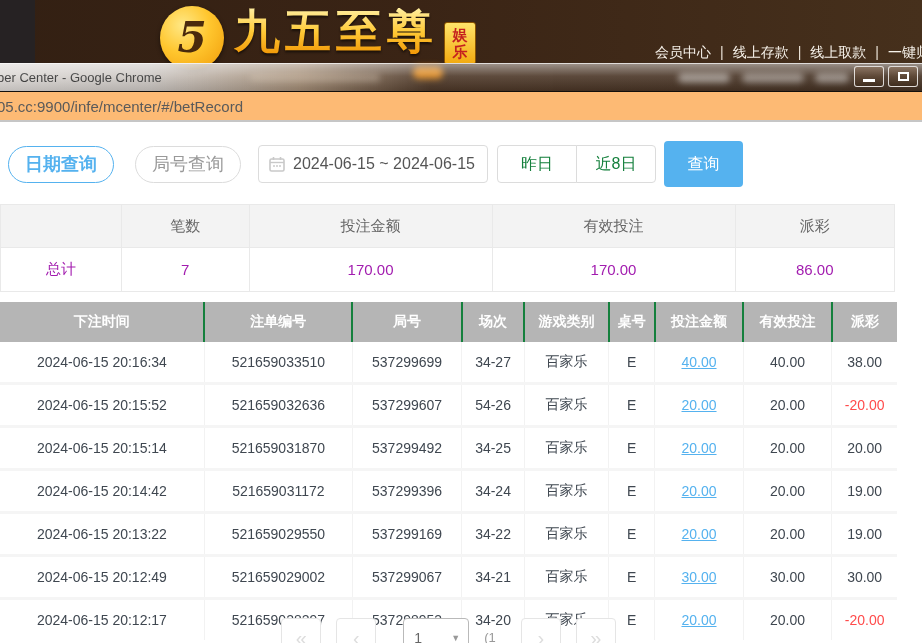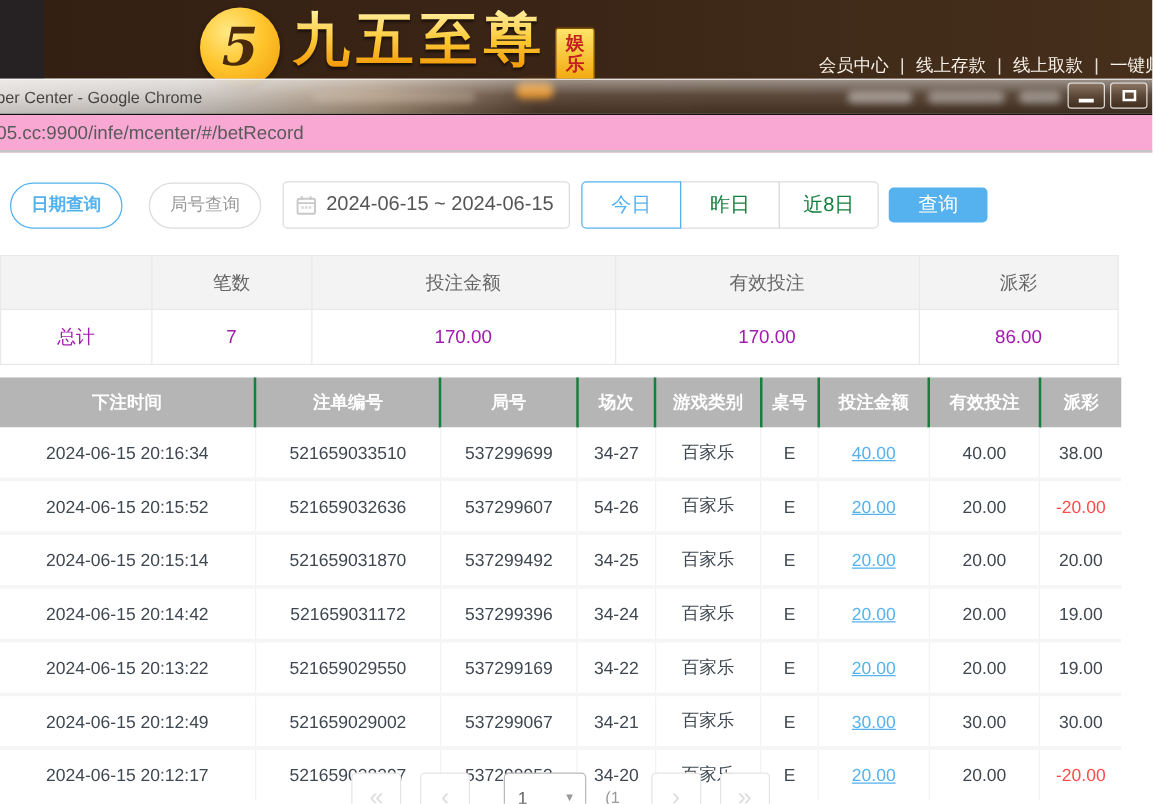--- a/index.html
+++ b/index.html
@@ -78,51 +78,51 @@
   .win-btn{
     width:30px;height:21px;border:1px solid rgba(255,255,255,.8);border-radius:3px;
     background:linear-gradient(180deg,rgba(140,110,85,.55),rgba(60,40,24,.55));
     display:flex;align-items:center;justify-content:center;box-sizing:border-box;cursor:pointer;
   }
   .glyph-min{width:12px;height:3px;background:#fff;margin-top:8px;}
   .glyph-max{width:11px;height:9px;border:2px solid #fff;box-sizing:border-box;background:transparent;}
   
   .urlbar{
     position:absolute;left:0;top:92px;width:922px;height:30px;z-index:2;
-    background:#f9a8d4;border-bottom:2px solid #c6c6c6;box-sizing:border-box;
+    background:#fdba74;border-bottom:2px solid #c6c6c6;box-sizing:border-box;
     display:flex;align-items:center;
   }
   .url-text{font-size:15px;color:#5a5a5a;margin-left:-3px;white-space:nowrap;}
   
   .content{position:absolute;left:0;top:122px;width:922px;height:521px;background:#fff;}
   .filter-row{display:flex;align-items:center;padding:21px 0 0 8px;height:42px;}
   .pill{
     height:37px;border-radius:19px;border:1px solid #dcdcdc;background:#fff;
-    font-size:14px;color:#999;padding:0 16px;display:flex;align-items:center;cursor:pointer;
+    font-size:18px;color:#999;padding:0 16px;display:flex;align-items:center;cursor:pointer;
     box-sizing:border-box;
   }
   .pill.active{border-color:#55b2ef;color:#55b2ef;font-weight:bold;}
   .pill + .pill{margin-left:21px;}
   .date-box{
     margin-left:17px;width:230px;height:38px;border:1px solid #dcdcdc;border-radius:4px;
     display:flex;align-items:center;box-sizing:border-box;background:#fff;cursor:pointer;
   }
   .cal-icon{margin:0 8px 0 10px;display:block;}
   .date-text{font-size:16px;color:#555;}
   .quick-group{display:flex;margin-left:9px;}
   .quick-btn{
     width:80px;height:38px;border:1px solid #dcdcdc;background:#fff;
     font-size:16px;color:#15803d;display:flex;align-items:center;justify-content:center;
     box-sizing:border-box;margin-left:-1px;cursor:pointer;
   }
   .quick-btn:first-child{border-radius:4px 0 0 4px;margin-left:0;}
   .quick-btn:last-child{border-radius:0 4px 4px 0;}
   .quick-btn.active{border-color:#55b2ef;color:#55b2ef;z-index:1;}
   .search-btn{
-    margin-left:8px;width:79px;height:28px;background:#55b2ef;border:none;border-radius:4px;
+    margin-left:8px;width:79px;height:46px;background:#55b2ef;border:none;border-radius:4px;
     color:#fff;font-size:16px;cursor:pointer;
   }
   
   .summary-table{
     margin:19px 27px 4px 0;width:895px;border-collapse:collapse;table-layout:fixed;
   }
   .summary-table th{
     background:#f3f3f3;border:1px solid #e9e9e9;height:40px;
     font-size:15px;font-weight:normal;color:#666;text-align:center;
   }
@@ -217,21 +217,20 @@
         <line x1="1" y1="6.5" x2="15" y2="6.5" stroke="#c9c9c9" stroke-width="1.4"></line>
         <line x1="4.5" y1="1" x2="4.5" y2="4" stroke="#c9c9c9" stroke-width="1.6"></line>
         <line x1="11.5" y1="1" x2="11.5" y2="4" stroke="#c9c9c9" stroke-width="1.6"></line>
         <rect x="4" y="9" width="2" height="2" fill="#d8d8d8"></rect>
           <rect x="7" y="9" width="2" height="2" fill="#d8d8d8"></rect>
           <rect x="10" y="9" width="2" height="2" fill="#d8d8d8"></rect>
       </svg>
       <span class="date-text">2024-06-15 ~ 2024-06-15</span>
     </div>
     <div class="quick-group">
-      <div class="quick-btn active">今日</div>
       <div class="quick-btn">昨日</div>
       <div class="quick-btn">近8日</div>
     </div>
     <button class="search-btn">查询</button>
   </div>
 
   <table class="summary-table">
     <thead>
       <tr>
         <th class="sum-c0"></th>

